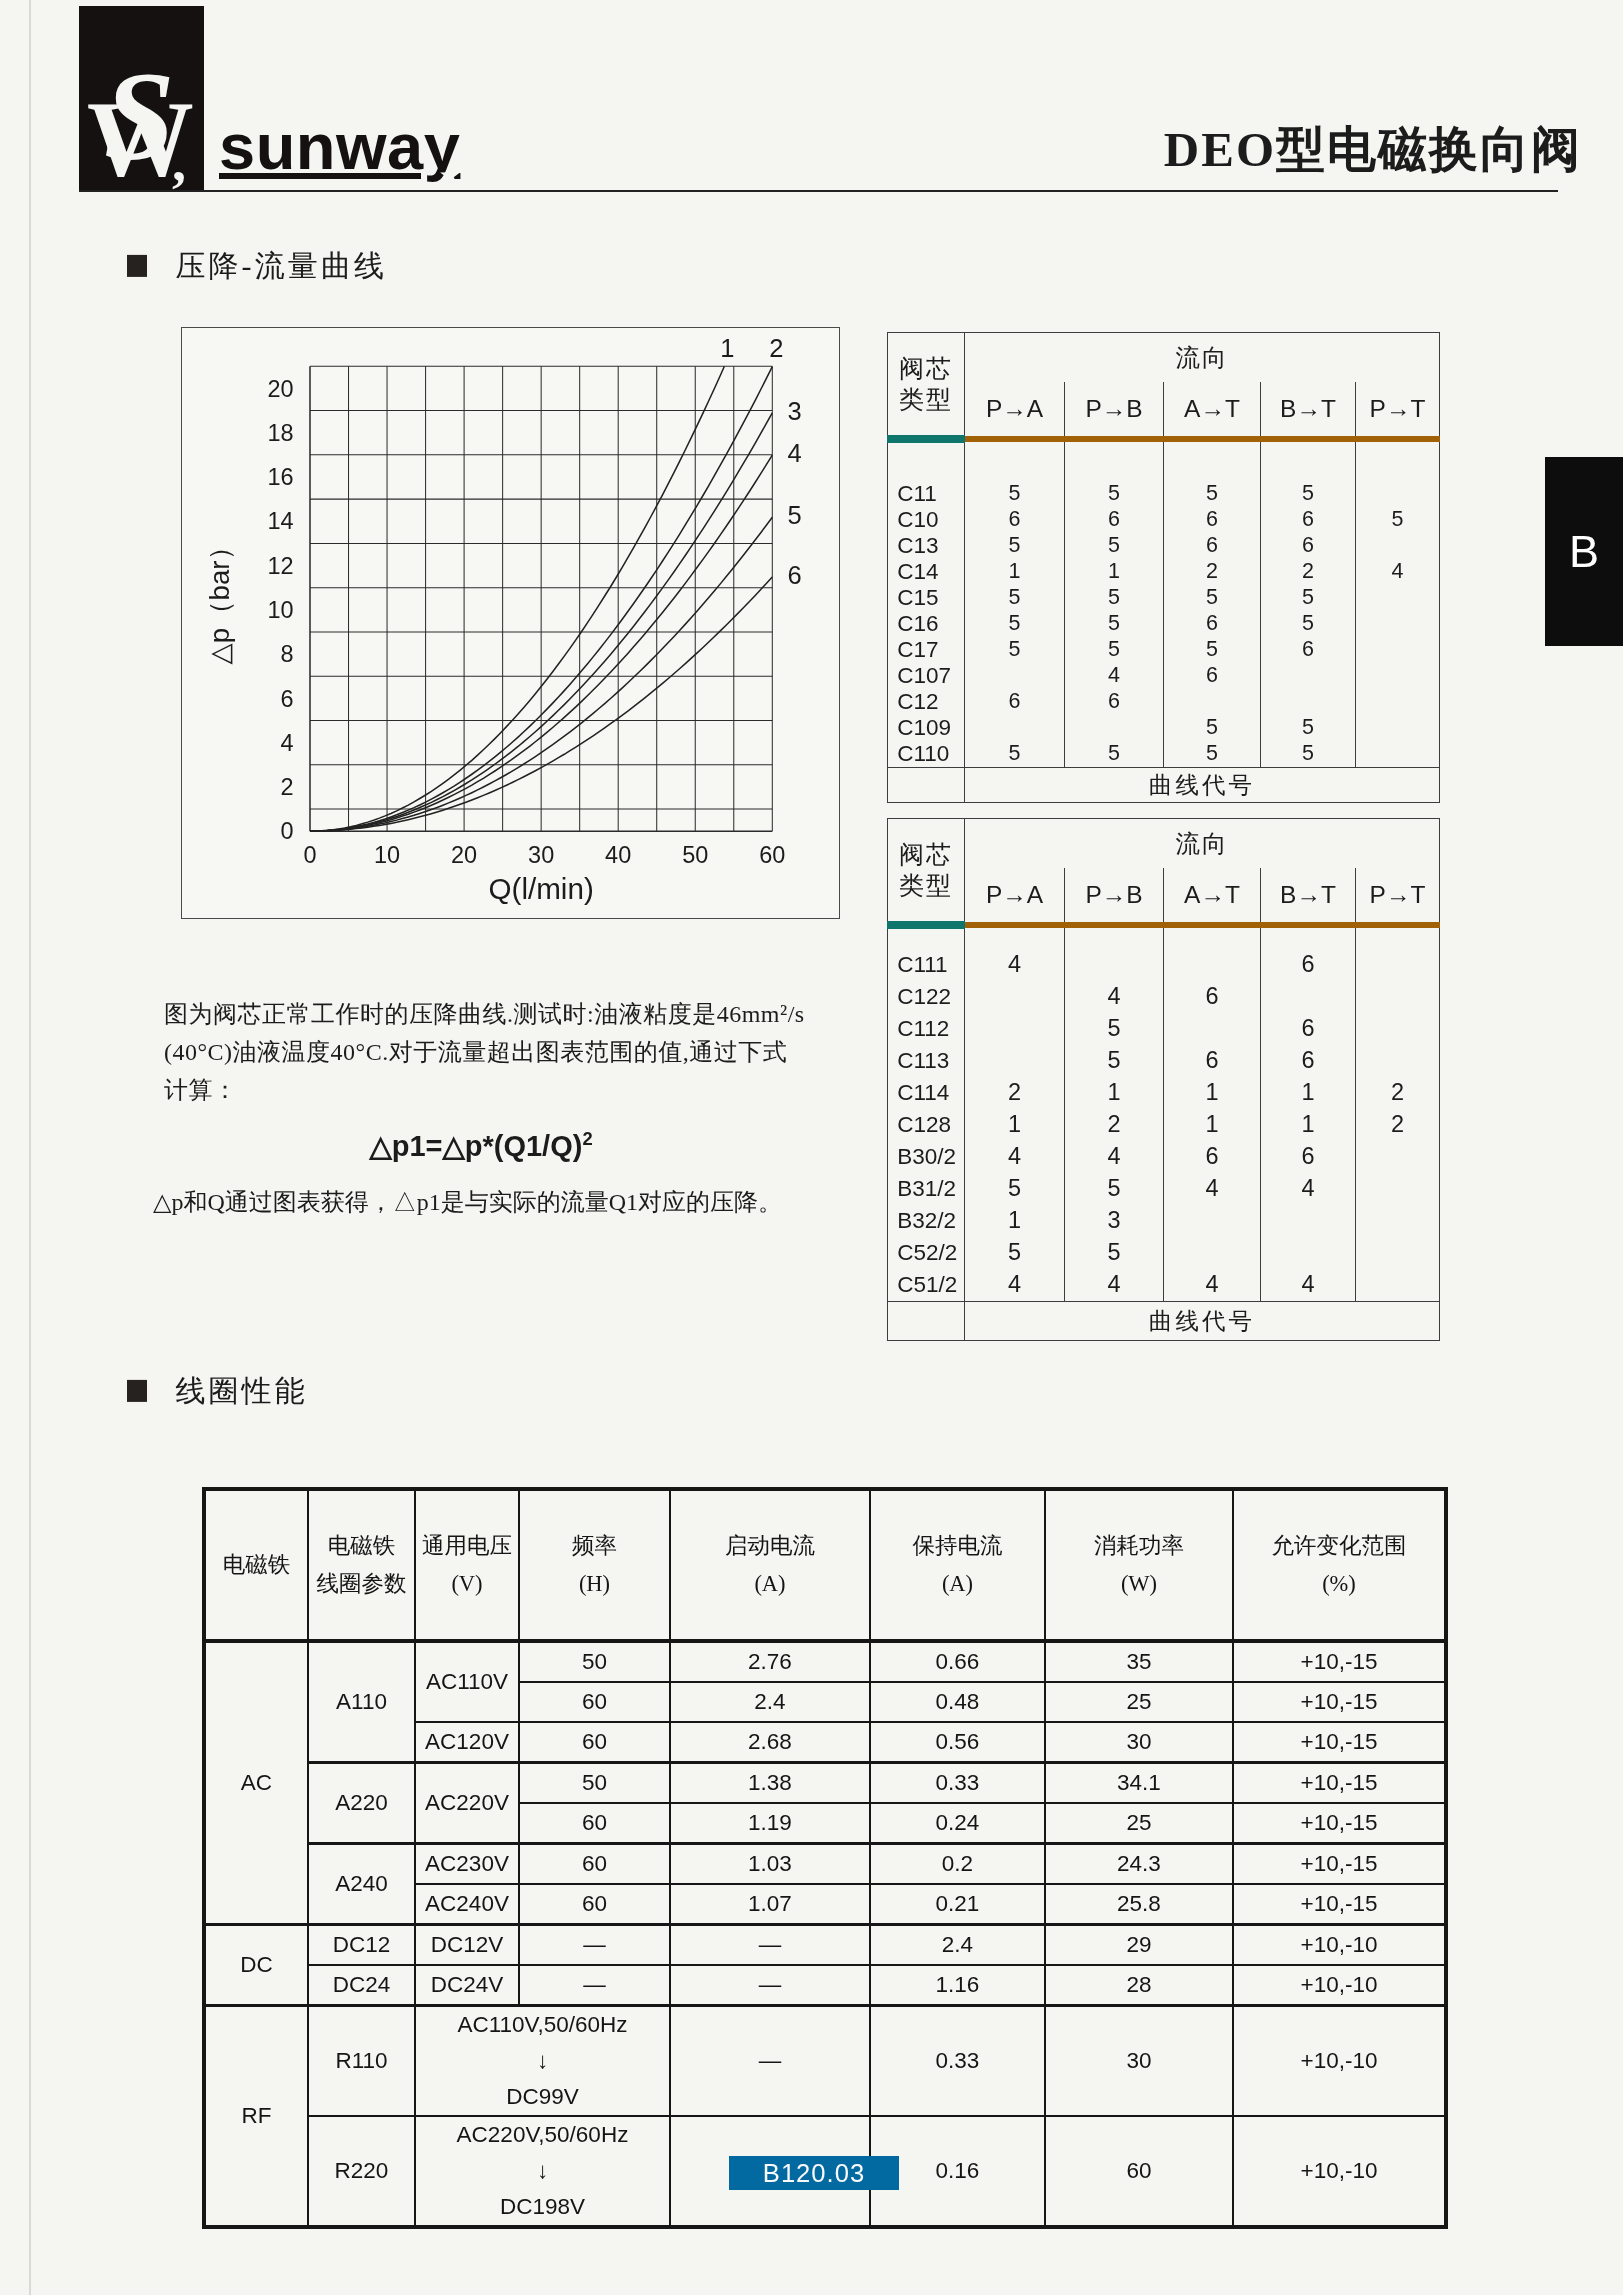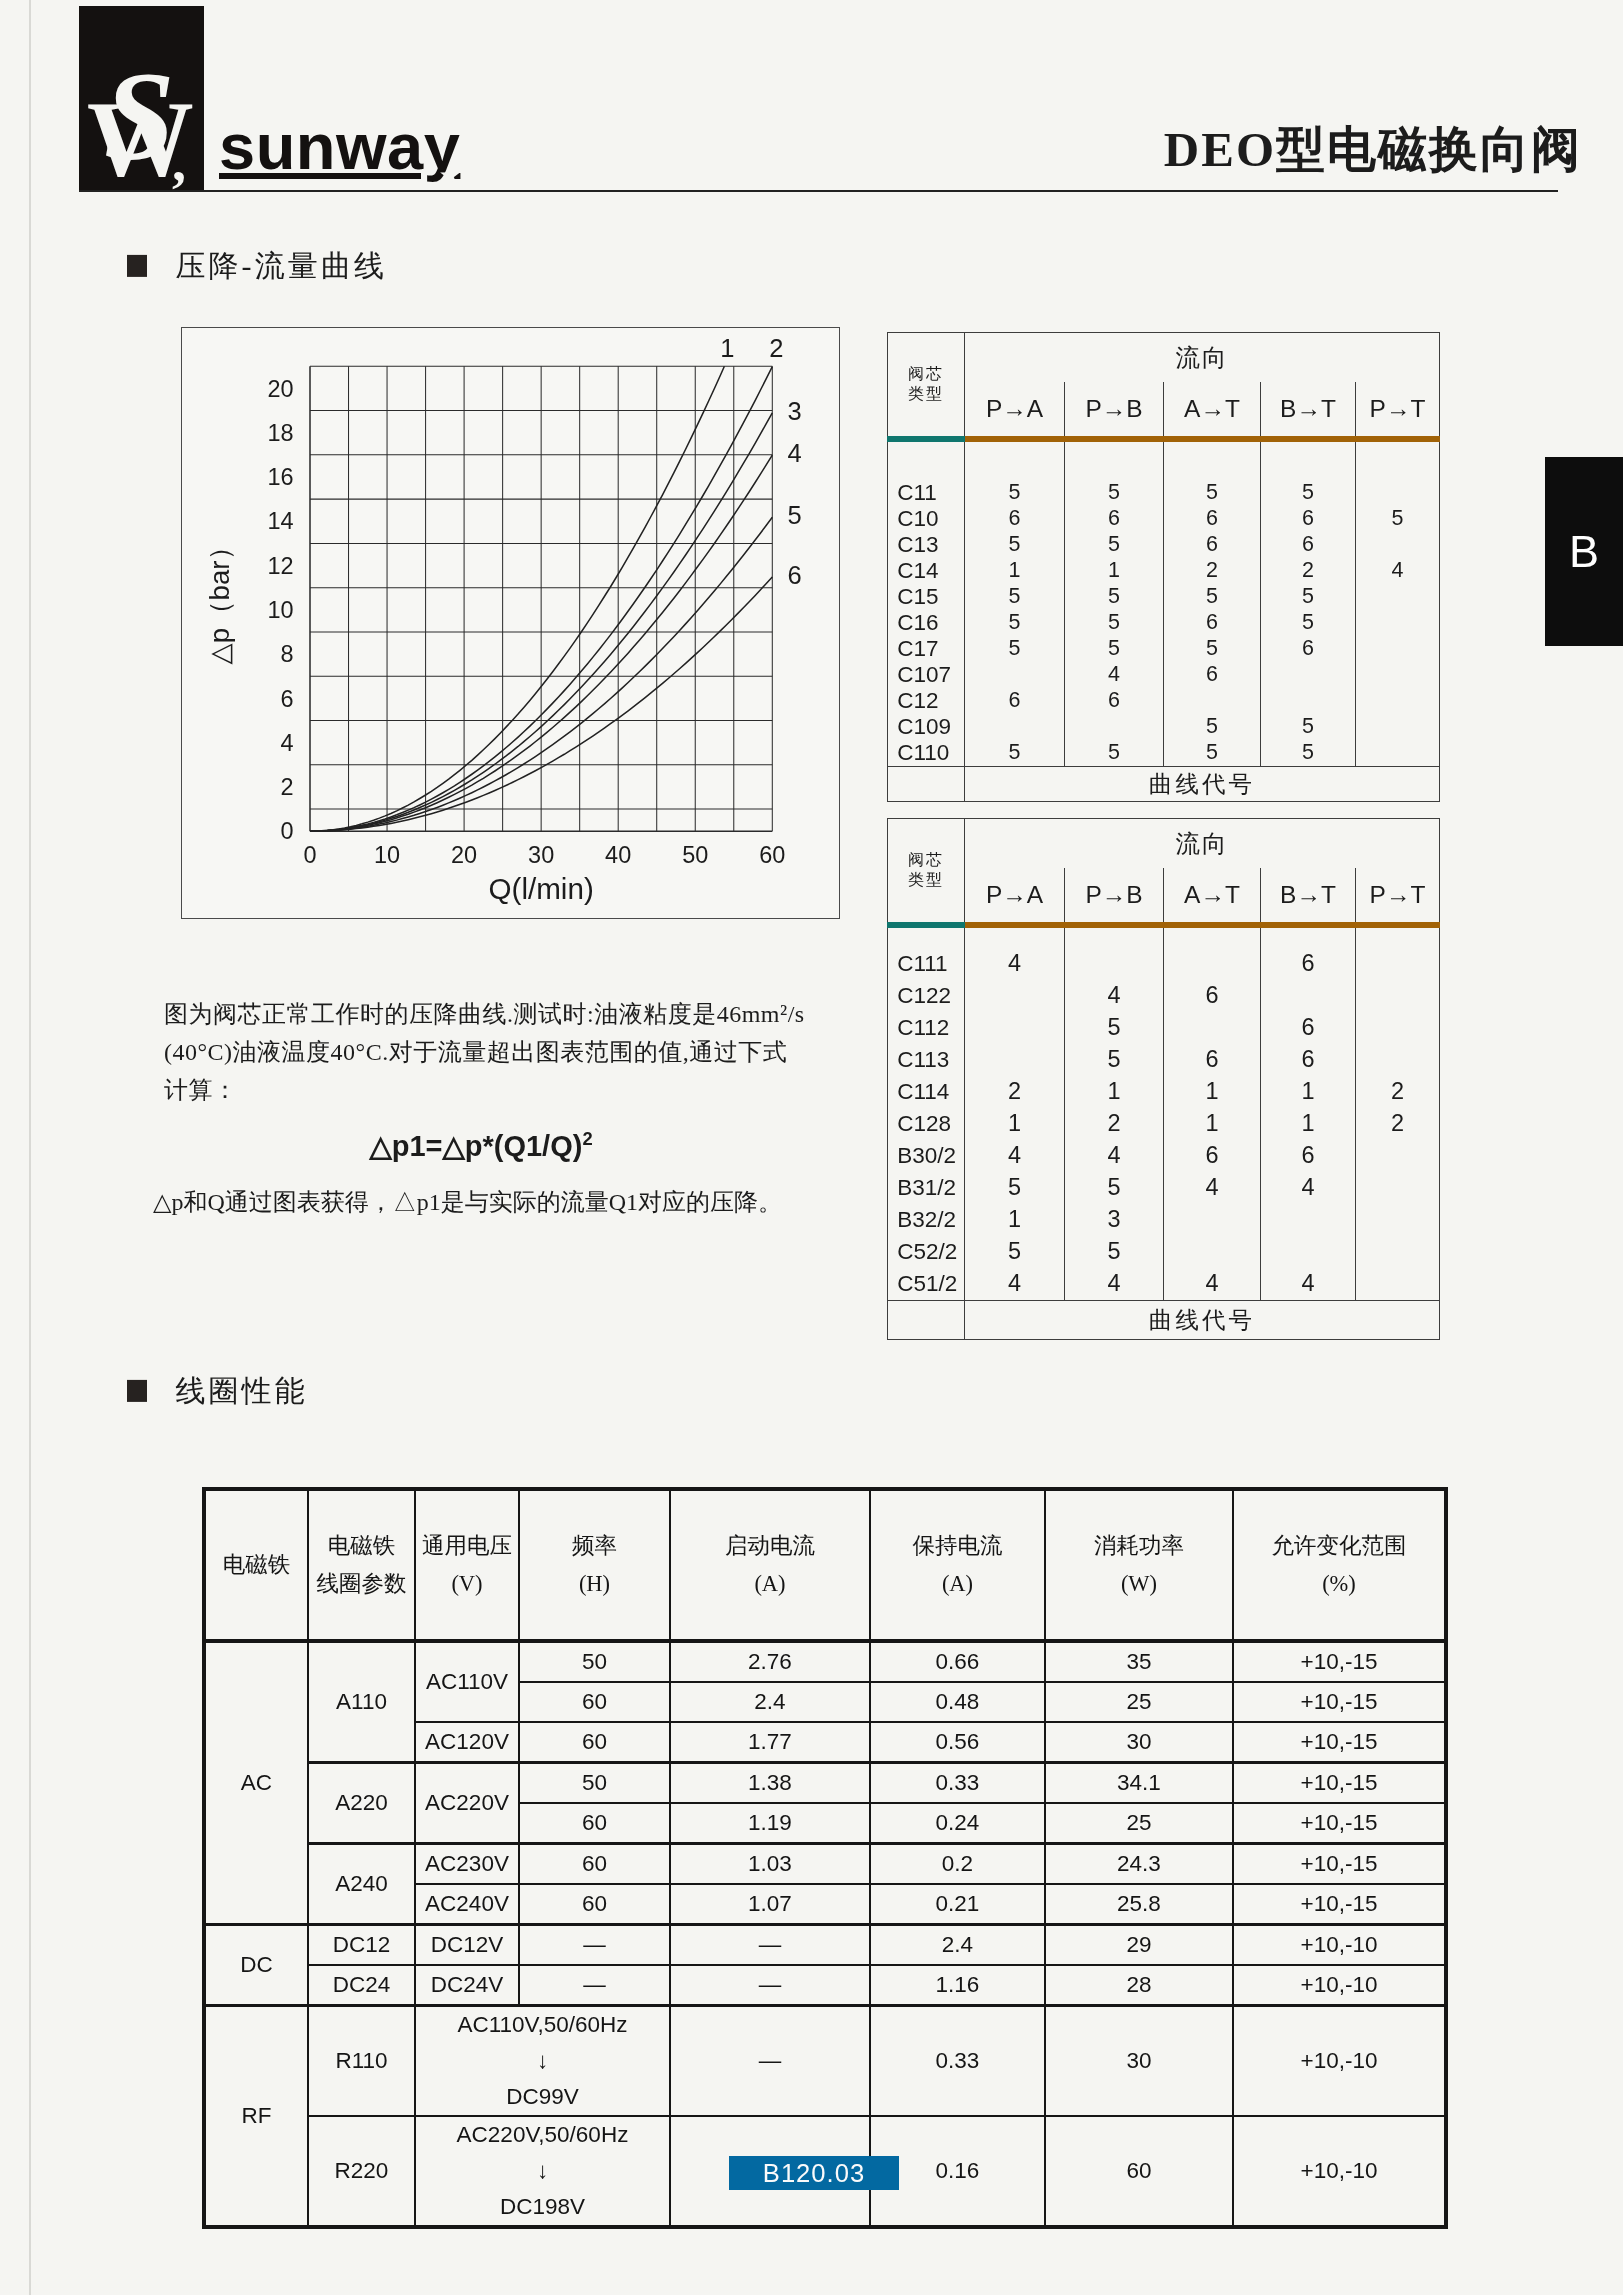--- a/index.html
+++ b/index.html
@@ -32,21 +32,21 @@
   table.ft{border-collapse:collapse;table-layout:fixed;background:transparent;
            font-size:23.5px;color:#1c1c1c;}
   .ft-wrap1{left:887px;top:332px;}
   .ft-wrap2{left:887px;top:818px;}
   table.ft{border:1.5px solid #3d3d3d;}
   .ft th{font-weight:normal;font-family:"Liberation Serif",serif;}
   .ft td,.ft th{text-align:center;padding:0;}
   .ft .vline{border-left:1.5px solid #3d3d3d;}
   .ft thead .h1{height:49px;font-size:24.5px;letter-spacing:2px;}
   .ft thead .h2 th{height:54px;border-bottom:6px solid #a16207;font-family:"Liberation Sans",sans-serif;font-size:24.5px;}
-  .ft thead .typehead{border-bottom:6px solid #0f766e;font-size:16px;line-height:1.25;}
+  .ft thead .typehead{border-bottom:8px solid #0f766e;font-size:25px;line-height:1.25;}
   .ft tfoot td{border-top:1.5px solid #3d3d3d;font-family:"Liberation Serif",serif;letter-spacing:3.1px;}
   .ft1 tbody td{height:21.5px;font-size:21.5px;}
   .ft2 tbody td{height:32px;font-size:23.5px;}
   .ft1 tbody tr.spacer td{height:38px;}
   .ft2 tbody tr.spacer td{height:20.4px;}
   .ft1 tfoot td{height:34px;}
   .ft2 tfoot td{height:38px;}
   .ft tbody td.tname{text-align:left;padding-left:9.2px;font-size:22.5px;}
 
   
@@ -513,21 +513,21 @@
             <tr>
               <td>60</td>
               <td>2.4</td>
               <td>0.48</td>
               <td>25</td>
               <td>+10,-15</td>
             </tr>
             <tr>
               <td>AC120V</td>
               <td>60</td>
-              <td>1.77</td>
+              <td>2.68</td>
               <td>0.56</td>
               <td>30</td>
               <td>+10,-15</td>
             </tr>
             <tr class="sep">
               <td rowspan="2">A220</td>
               <td rowspan="2">AC220V</td>
               <td>50</td>
               <td>1.38</td>
               <td>0.33</td>

